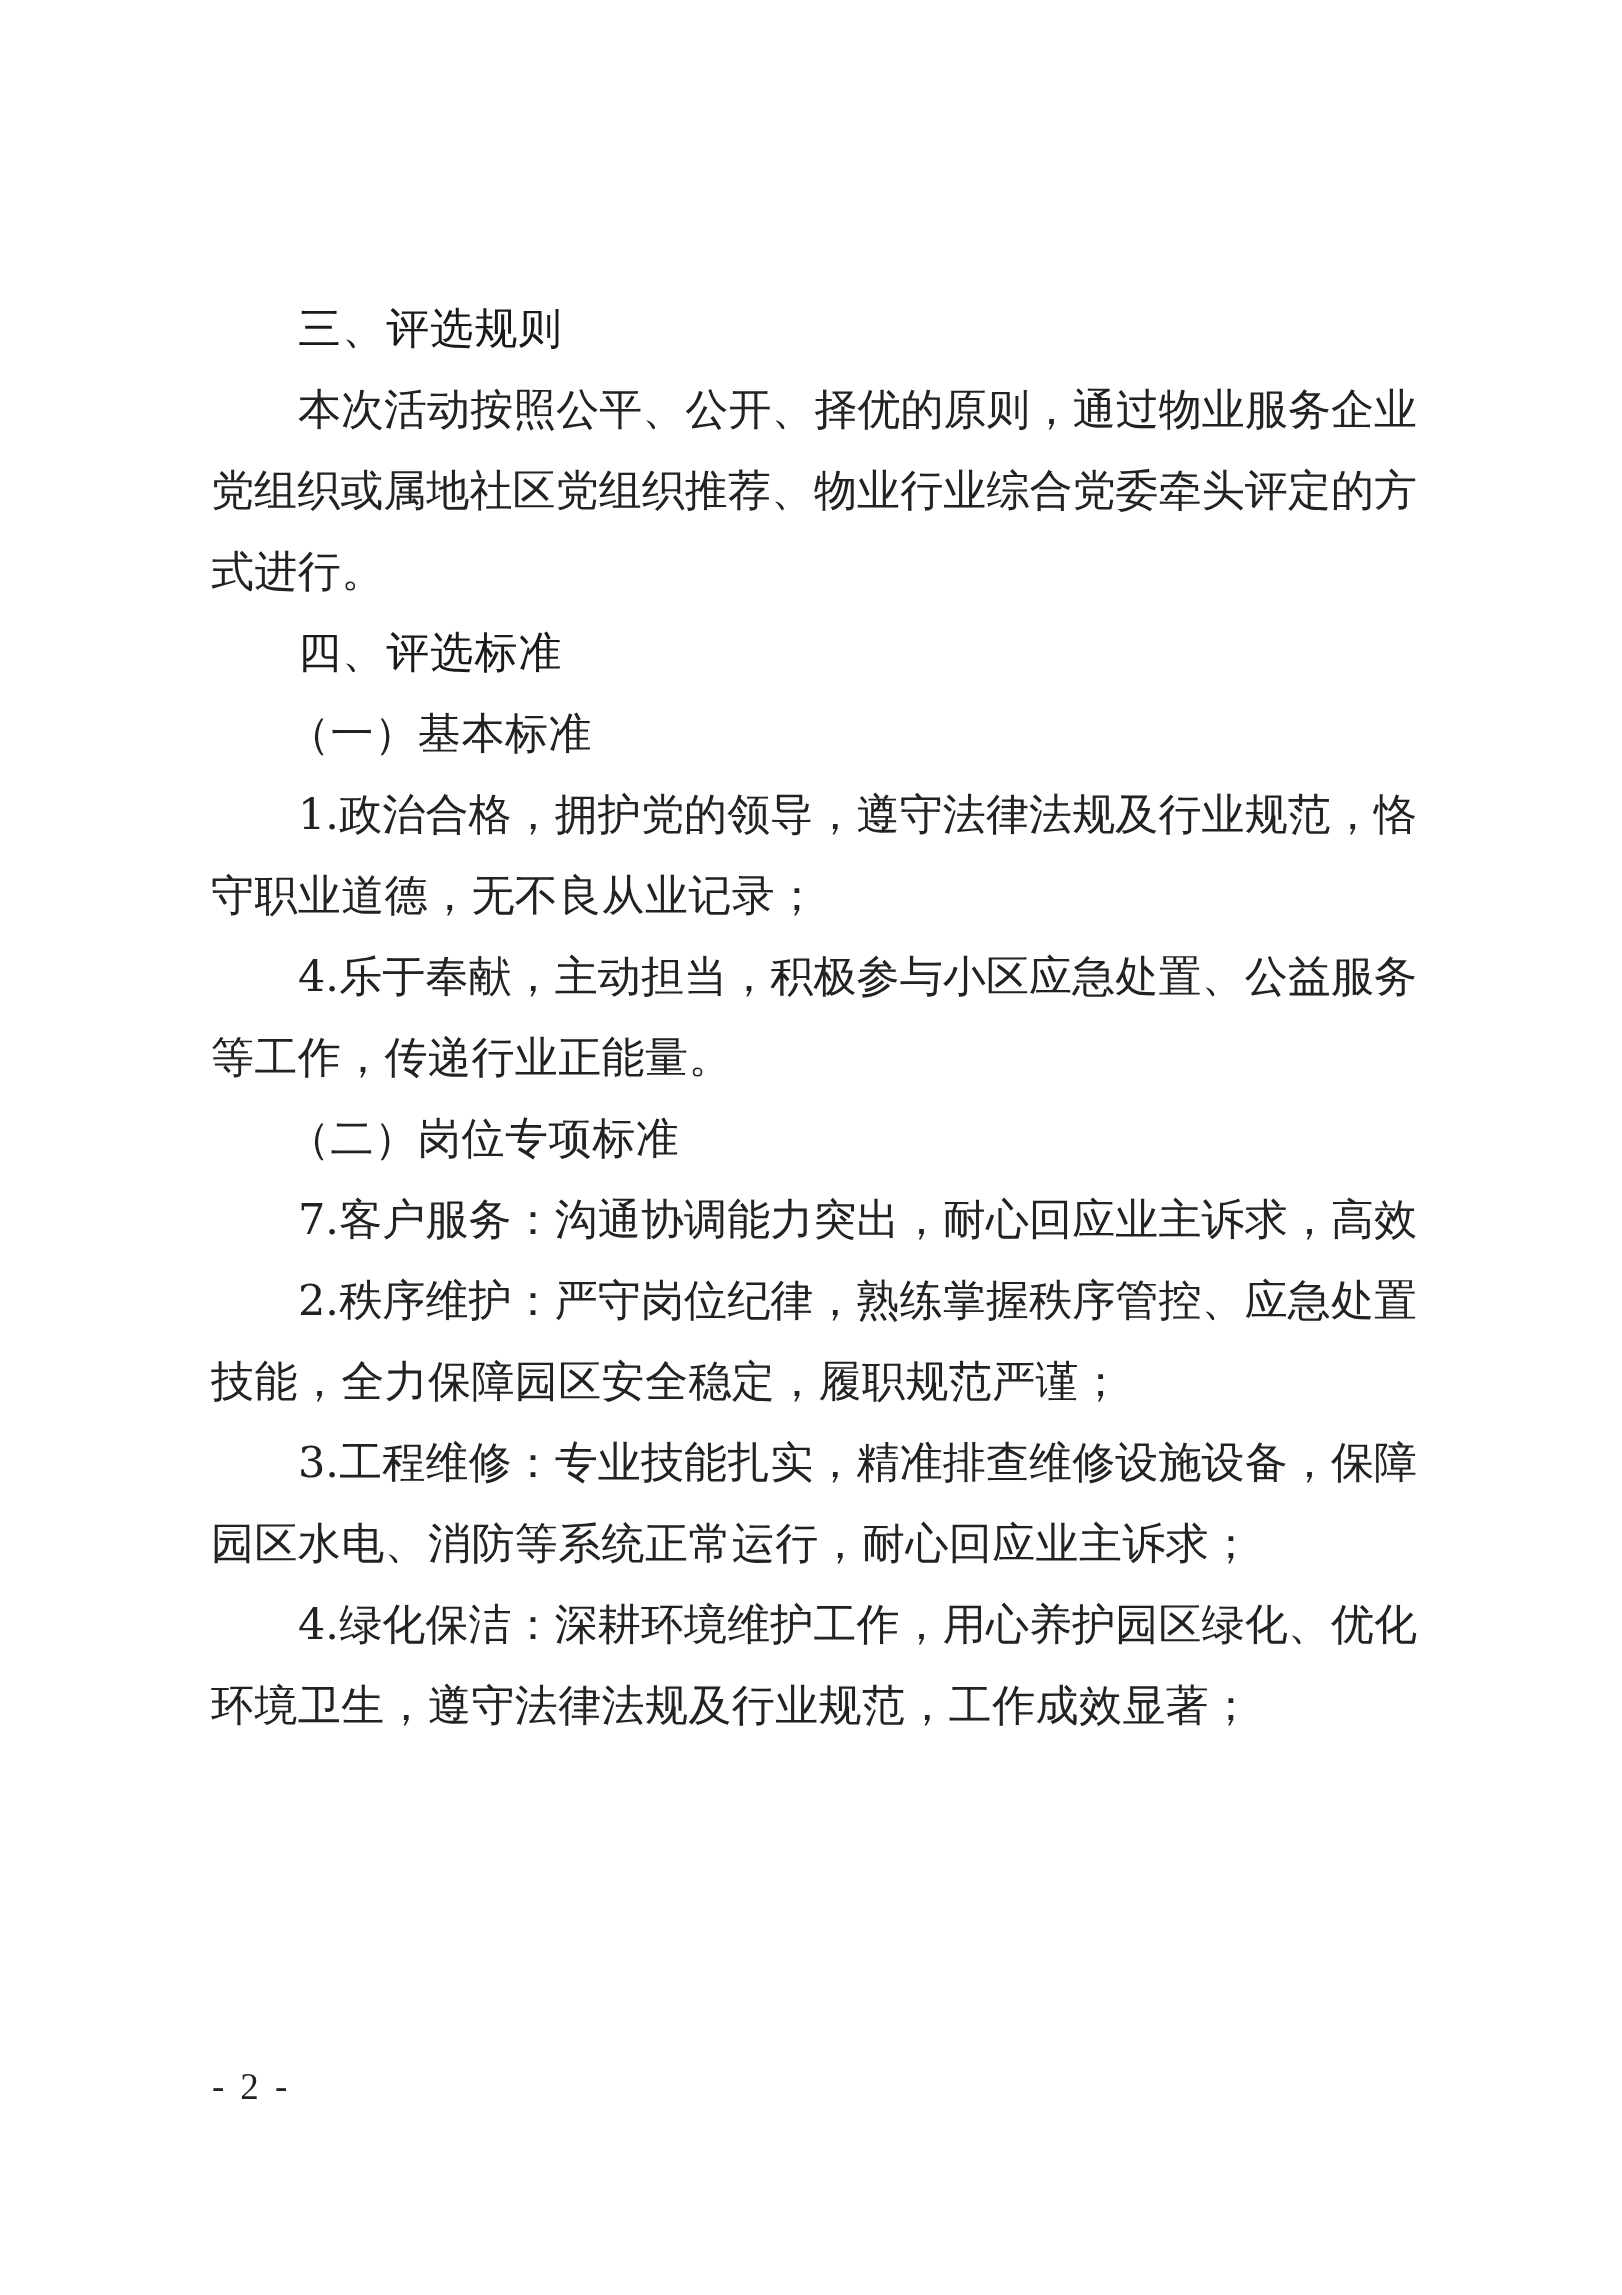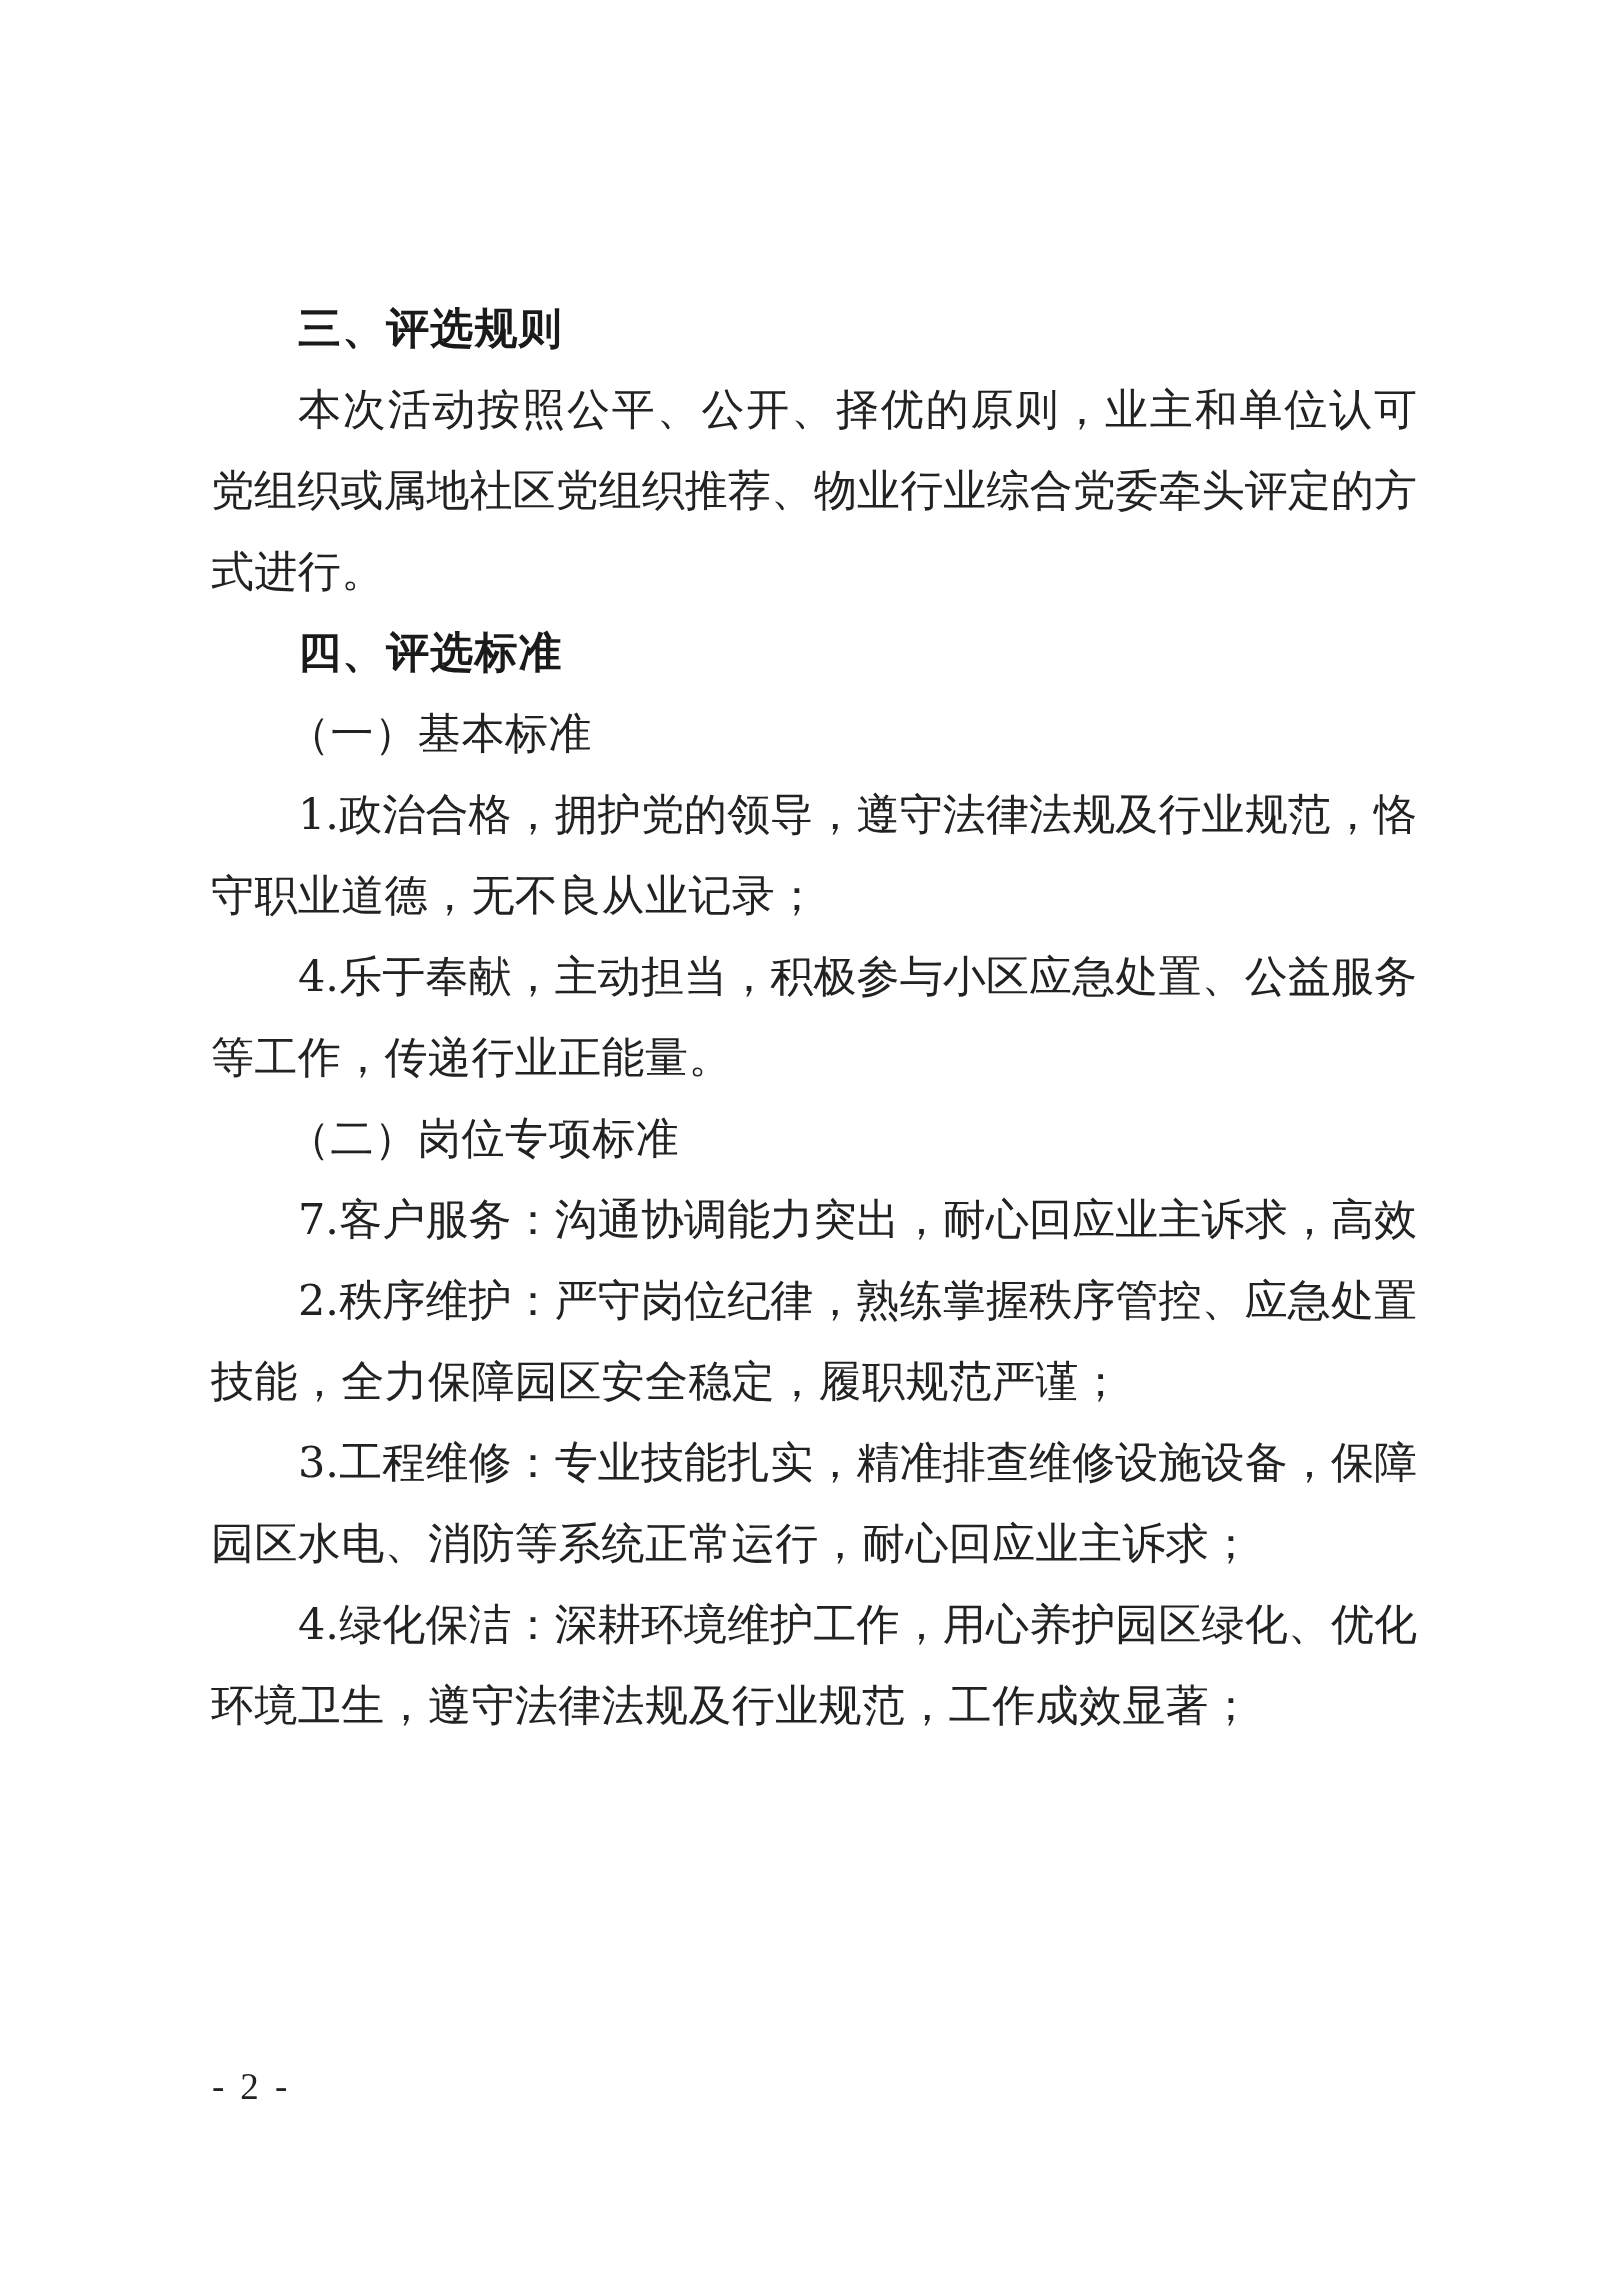--- a/index.html
+++ b/index.html
@@ -40,21 +40,21 @@
   }
   .line.last {
     text-align-last: left;
     letter-spacing: 0.4px;
   }
   .line.indent {
     padding-left: 87px;
   }
   .line.heading {
     font-family: "DejaVu Sans", "Liberation Sans", sans-serif;
-    font-weight: bold;
+    font-weight: normal;
     color: #1a1a1a;
     text-align-last: left;
     letter-spacing: 1.1px;
   }
   .line.subheading {
     padding-left: 76px;
     text-align-last: left;
     letter-spacing: 0.6px;
   }
   .page-number {
@@ -70,21 +70,21 @@
   }
 </style>
 </head>
 <body>
 
 <div class="page">
   <div class="content">
 
     <div class="line heading indent">三、评选规则</div>
     <div>
-      <div class="line indent">本次活动按照公平、公开、择优的原则，业主和单位认可</div>
+      <div class="line indent">本次活动按照公平、公开、择优的原则，通过物业服务企业</div>
       <div class="line">党组织或属地社区党组织推荐、物业行业综合党委牵头评定的方</div>
       <div class="line last">式进行。</div>
     </div>
 
     <div class="line heading indent">四、评选标准</div>
 
     <div class="line subheading">（一）基本标准</div>
 
     <div>
       <div class="line indent">1.政治合格，拥护党的领导，遵守法律法规及行业规范，恪</div>

